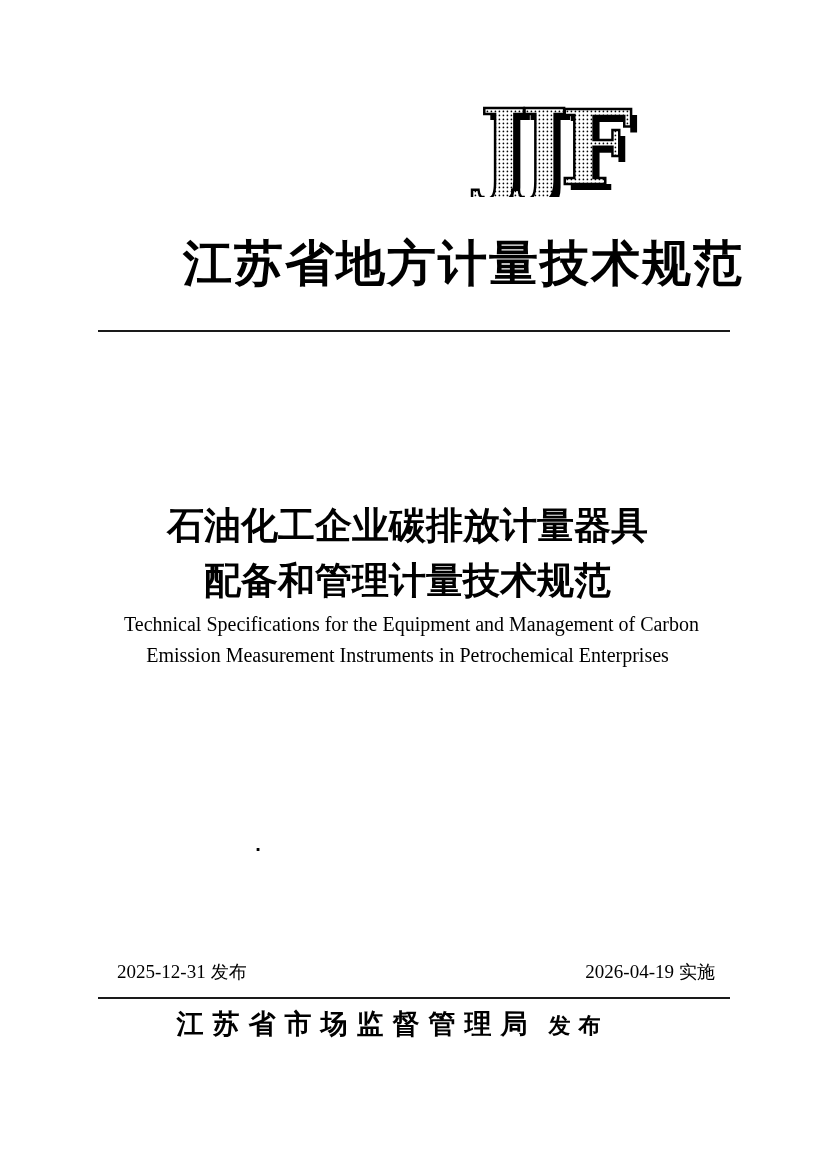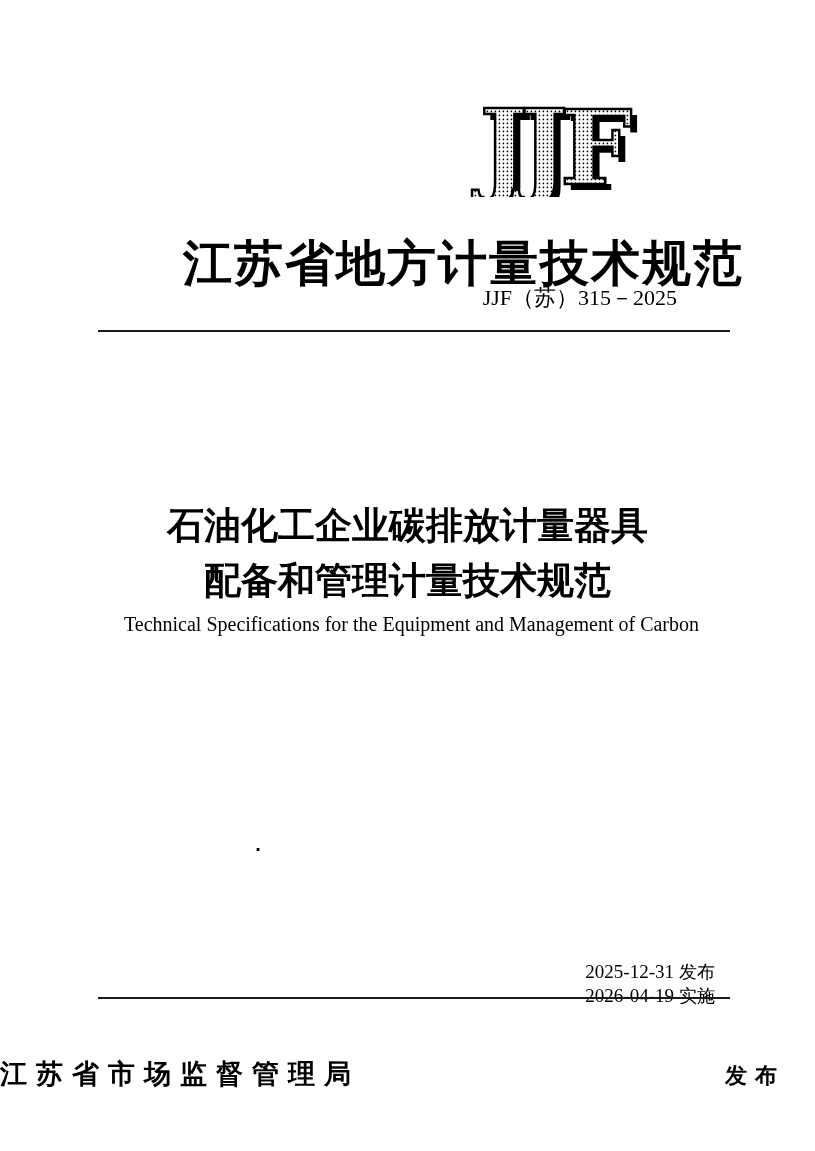--- a/index.html
+++ b/index.html
@@ -63,34 +63,33 @@
   .title-en-1 { top: 613px; padding-left: 8px; }
   .title-en-2 { top: 644px; }
   .stray-mark {
     position: absolute; left: 255px; top: 841px;
     font-family: "DejaVu Sans", sans-serif;
     font-size: 16px; font-weight: bold;
     line-height: 10px;
   }
   .dates-row {
     position: absolute; left: 117px; right: 100px; top: 960px;
-    display: flex; justify-content: space-between; align-items: flex-end;
+    display: flex; justify-content: space-between; align-items: flex-start;
     font-size: 19px;
     font-family: "Liberation Serif", "DejaVu Serif", serif;
-    flex-direction: column;
   }
   .date-group { white-space: nowrap; }
   .date-label {
     font-family: "DejaVu Sans", "Liberation Sans", sans-serif;
     font-size: 18px;
     margin-left: 5px;
   }
   .issuer-row {
-    position: absolute; left: 0; right: 30px; top: 1056px;
-    display: flex; justify-content: space-between; align-items: baseline;
+    position: absolute; left: 0; right: 30px; top: 1006px;
+    display: flex; justify-content: center; align-items: baseline;
     white-space: nowrap;
   }
   .issuer-name {
     font-family: "Liberation Serif", "DejaVu Serif", serif;
     font-weight: bold;
     font-size: 27px;
     letter-spacing: 9px;
   }
   .issuer-action {
     font-family: "DejaVu Sans", "Liberation Sans", sans-serif;
@@ -113,28 +112,28 @@
       </pattern>
     </defs>
 
     <text x="108" y="92" text-anchor="middle" font-family="DejaVu Serif, Liberation Serif, serif" font-weight="bold" font-size="102" letter-spacing="-8" fill="#000000">JJF</text>
 
     <text x="102" y="86" text-anchor="middle" font-family="DejaVu Serif, Liberation Serif, serif" font-weight="bold" font-size="102" letter-spacing="-8" fill="url(#halftone)" stroke="#000000" stroke-width="2.5">JJF</text>
   </svg>
 
   <div class="masthead">江苏省地方计量技术规范</div>
 
-  <div class="designation">JJF（苏）315－2025</div>
 
   <div class="rule rule-top"></div>
 
   <div class="title-zh title-zh-1">石油化工企业碳排放计量器具</div>
   <div class="title-zh title-zh-2">配备和管理计量技术规范</div>
 
   <div class="title-en title-en-1">Technical Specifications for the Equipment and Management of Carbon</div>
+  <div class="title-en title-en-2">Emission Measurement Instruments in Petrochemical Enterprises</div>
 
   <div class="stray-mark">.</div>
 
   <div class="dates-row">
     <span class="date-group">
       <span>2025-12-31</span><span class="date-label">发布</span>
     </span>
     <span class="date-group">
       <span>2026-04-19</span><span class="date-label">实施</span>
     </span>

